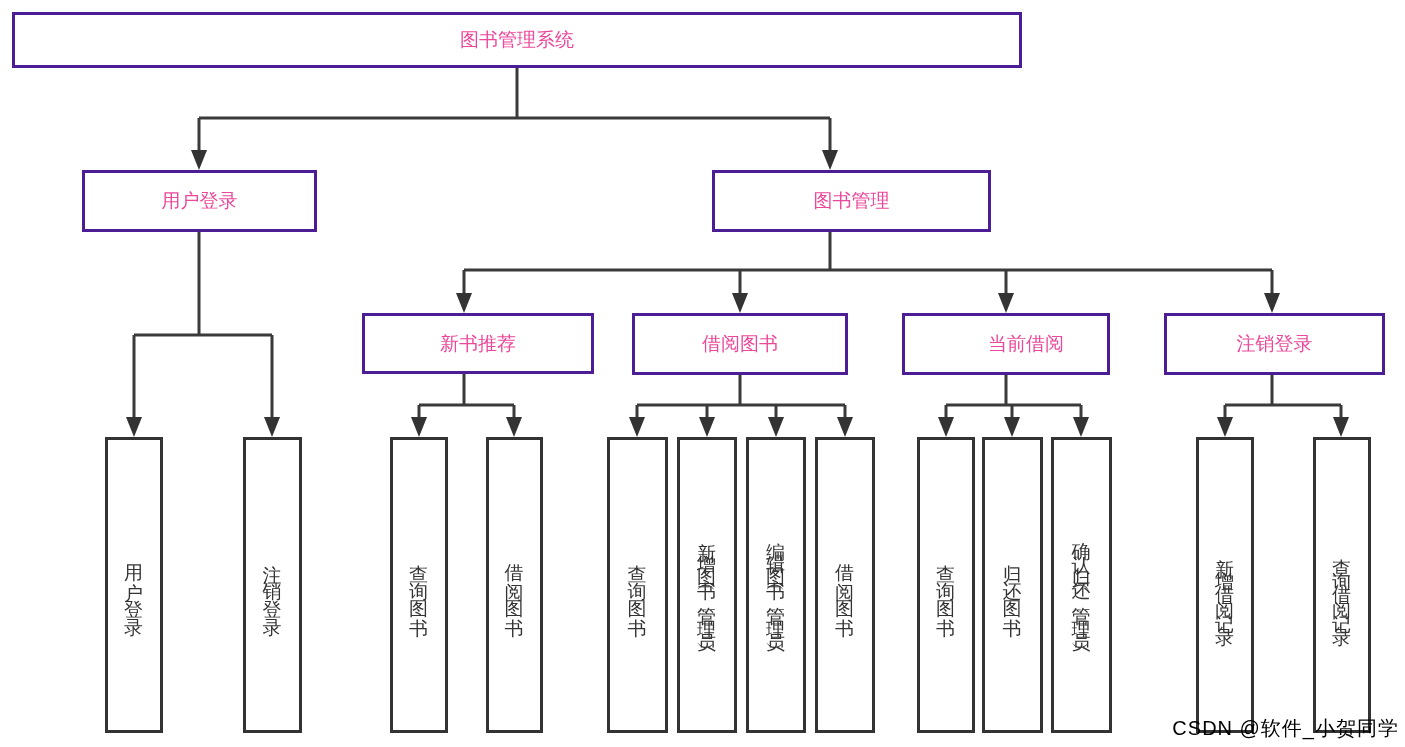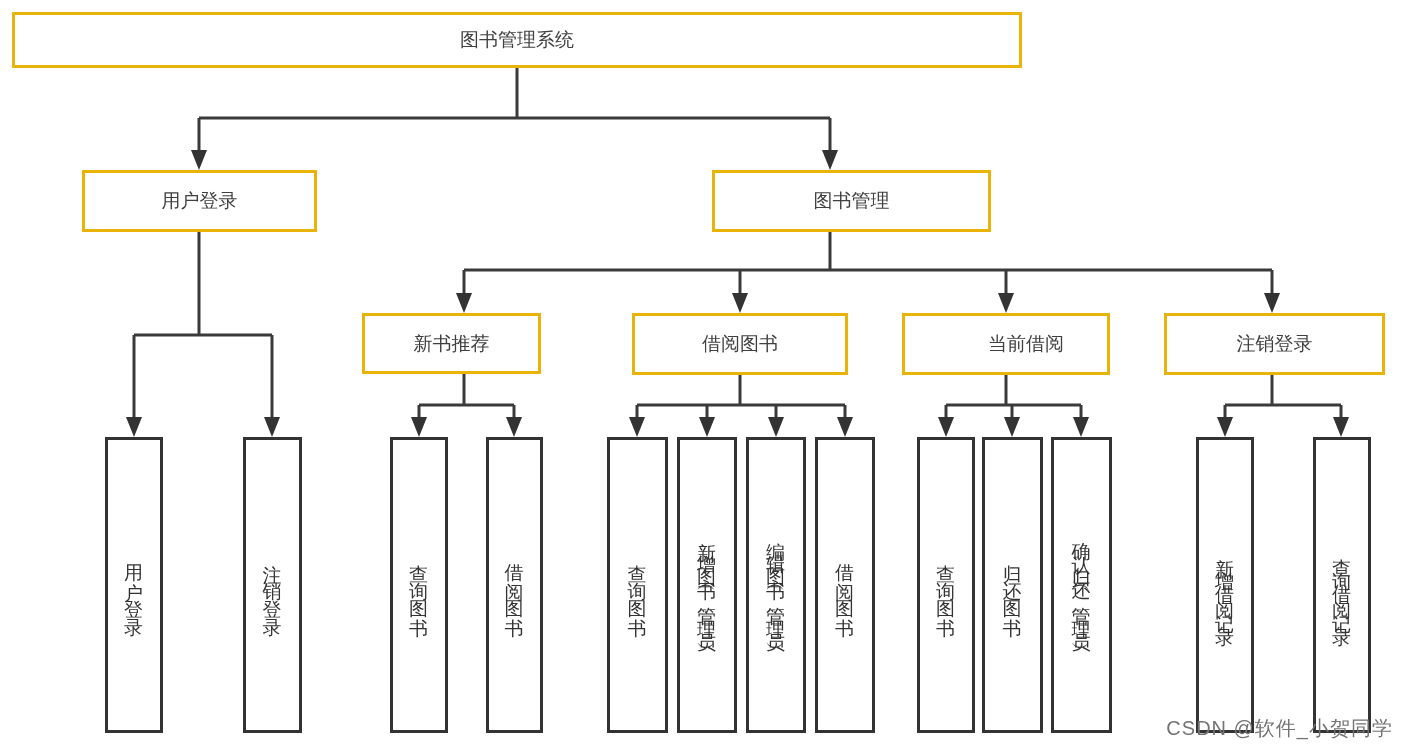--- a/index.html
+++ b/index.html
@@ -7,24 +7,24 @@
     position:relative;
     width:1405px;height:747px;
     background:#ffffff;
     font-family:"Liberation Sans","DejaVu Sans",sans-serif;
     overflow:hidden;
   }
   .svg-layer{position:absolute;left:0;top:0;pointer-events:none;}
   .node{
     position:absolute;
     box-sizing:border-box;
-    border:3px solid #eab308;
+    border:3px solid #4c1d95;
     background:#ffffff;
     display:flex;align-items:center;justify-content:center;
-    color:#404040;
+    color:#ec4899;
     font-size:19px;
     text-align:center;
     white-space:nowrap;
   }
   .vnode{
     position:absolute;
     box-sizing:border-box;
     border:3px solid #333333;
     background:#ffffff;
     display:flex;align-items:center;justify-content:center;
@@ -33,23 +33,23 @@
   }
   .vnode span{
     writing-mode:vertical-rl;
     line-height:1;
   }
   .len4 span{letter-spacing:18px;}
   .len6 span{letter-spacing:14px;}
   .len9 span{letter-spacing:13px;}
   .watermark{
     position:absolute;
-    right:12px;bottom:5px;
+    right:6px;bottom:5px;
     font-size:20px;
-    color:#737373;
+    color:#000000;
     letter-spacing:1px;
     margin-left:38px;
   }
 </style>
 </head>
 <body>
 
 <div class="stage">
 
   <svg class="svg-layer" width="1405" height="747" viewBox="0 0 1405 747">
@@ -90,21 +90,21 @@
       <polygon points="1217,417 1233,417 1225,437"></polygon>
       <polygon points="1333,417 1349,417 1341,437"></polygon>
     </g>
   </svg>
 
   <div class="node" style="left:12px;top:12px;width:1010px;height:56px;">图书管理系统</div>
 
   <div class="node" style="left:82px;top:170px;width:235px;height:62px;">用户登录</div>
   <div class="node" style="left:712px;top:170px;width:279px;height:62px;">图书管理</div>
 
-  <div class="node" style="left:362px;top:313px;width:179px;height:61px;">新书推荐</div>
+  <div class="node" style="left:362px;top:313px;width:232px;height:61px;">新书推荐</div>
   <div class="node" style="left:632px;top:313px;width:216px;height:62px;">借阅图书</div>
   <div class="node" style="left:902px;top:313px;width:208px;height:62px;padding-left:40px;">当前借阅</div>
   <div class="node" style="left:1164px;top:313px;width:221px;height:62px;">注销登录</div>
 
   <div class="vnode len4" style="left:105px;top:437px;width:58px;height:296px;">
     <span>用户登录</span>
   </div>
   <div class="vnode len4" style="left:243px;top:437px;width:59px;height:296px;">
     <span>注销登录</span>
   </div>

